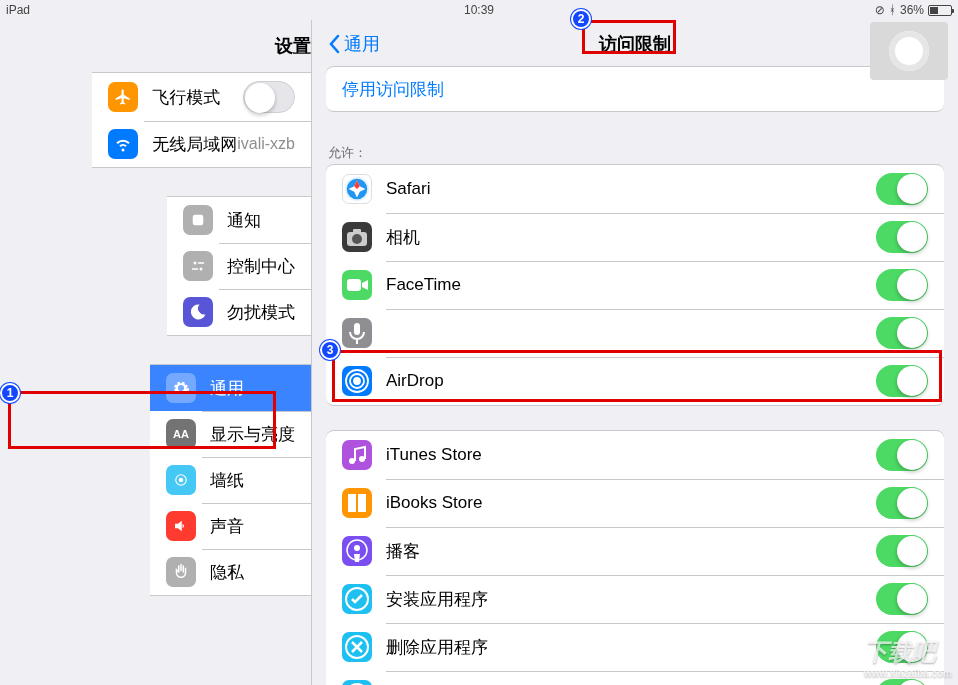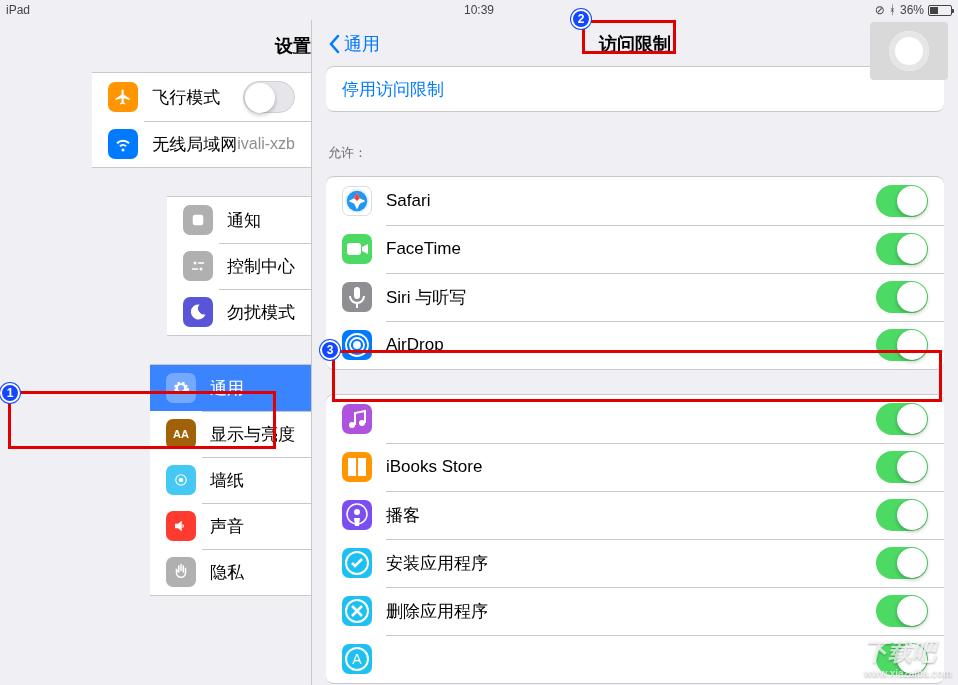--- a/index.html
+++ b/index.html
@@ -20,21 +20,21 @@
 .row.selected { background: #3a85ff; color: #fff; }
 .row.selected .sb-icon { background: rgba(255,255,255,0.35); }
 .sb-icon { width: 30px; height: 30px; border-radius: 7px; display: flex; align-items: center; justify-content: center; flex-shrink: 0; margin-right: 14px; color: #fff; font-size: 15px; }
 .sb-icon svg { width: 18px; height: 18px; }
 .row-label { font-size: 17px; flex: 1; }
 .row-detail { color: #8e8e93; font-size: 16px; margin-left: auto; }
 .content { flex: 1; background: #efeff4; overflow: auto; }
 .nav { display: flex; align-items: center; padding: 10px 16px 8px; position: relative; height: 46px; }
 .nav-back { color: #007aff; font-size: 18px; display: flex; align-items: center; gap: 4px; cursor: pointer; }
 .nav-title { position: absolute; left: 50%; transform: translateX(-50%); font-size: 18px; font-weight: 600; }
-.section-header { padding: 8px 16px 14px; font-size: 13px; color: #6d6d72; }
+.section-header { padding: 8px 16px 2px; font-size: 13px; color: #6d6d72; }
 .content .group { margin: 0 14px 24px; border-radius: 8px; border-left: none; border-right: none; }
 .content .row + .row::before { left: 60px; }
 .content .row.link { color: #007aff; }
 .app-icon { width: 30px; height: 30px; border-radius: 7px; margin-right: 14px; display: flex; align-items: center; justify-content: center; color: #fff; flex-shrink: 0; }
 .toggle { width: 52px; height: 32px; border-radius: 16px; position: relative; margin-left: auto; }
 .toggle.on { background: #4cd964; }
 .toggle.off { background: #e5e5ea; border: 1px solid #d0d0d5; }
 .toggle .knob { position: absolute; top: 1px; width: 30px; height: 30px; background: #fff; border-radius: 50%; box-shadow: 0 2px 4px rgba(0,0,0,.25); }
 .toggle.on .knob { right: 1px; }
 .toggle.off .knob { left: 1px; }
@@ -126,21 +126,21 @@
     <div class="group">
       <div class="row selected">
         <div class="sb-icon" style="background:rgba(255,255,255,.3)">
             <svg viewBox="0 0 24 24" fill="white">
               <path d="M12 8a4 4 0 1 0 0 8 4 4 0 0 0 0-8zm9 4l2 1-1 3-2-.5a8 8 0 0 1-1.5 1.5l.5 2-3 1-1-2h-2l-1 2-3-1 .5-2A8 8 0 0 1 6 16l-2 .5-1-3 2-1v-1l-2-1 1-3 2 .5A8 8 0 0 1 7.5 6.5L7 4.5l3-1 1 2h2l1-2 3 1-.5 2A8 8 0 0 1 18 8l2-.5 1 3-2 1v1z"></path>
             </svg>
           </div>
         <span class="row-label">通用</span>
       </div>
       <div class="row">
-        <div class="sb-icon" style="background:#a16207;font-size:11px;font-weight:bold">AA</div>
+        <div class="sb-icon" style="background:#737373;font-size:11px;font-weight:bold">AA</div>
         <span class="row-label">显示与亮度</span>
       </div>
       <div class="row">
         <div class="sb-icon" style="background:#46c8f5">
             <svg viewBox="0 0 24 24" fill="white">
               <circle cx="12" cy="12" r="3"></circle>
               <circle cx="12" cy="12" r="7" fill="none" stroke="white" stroke-width="1.5"></circle>
             </svg>
           </div>
         <span class="row-label">墙纸</span>
@@ -191,39 +191,51 @@
               <path d="M15 6l3 6 6 3-6 3-3 6-3-6-6-3 6-3z" fill="#fff"></path>
               <path d="M15 6l3 6-3 3-3-3z" fill="#ff3b30"></path>
             </svg>
           </div>
           <span class="row-label">Safari</span>
           <div class="toggle on">
             <div class="knob"></div>
           </div>
         </div>
         <div class="row">
+          <div class="app-icon" style="background:#3a3a3a;">
+            <svg viewBox="0 0 30 30" fill="#ccc">
+              <rect x="5" y="10" width="20" height="14" rx="3"></rect>
+              <circle cx="15" cy="17" r="5" fill="#555"></circle>
+              <rect x="11" y="7" width="8" height="4" rx="1"></rect>
+            </svg>
+          </div>
+          <span class="row-label">相机</span>
+          <div class="toggle on">
+            <div class="knob"></div>
+          </div>
+        </div>
+        <div class="row">
           <div class="app-icon" style="background:#4cd964;">
             <svg viewBox="0 0 30 30" fill="white">
               <rect x="5" y="9" width="14" height="12" rx="3"></rect>
               <path d="M20 13l6-3v10l-6-3z"></path>
             </svg>
           </div>
           <span class="row-label">FaceTime</span>
           <div class="toggle on">
             <div class="knob"></div>
           </div>
         </div>
         <div class="row">
           <div class="app-icon" style="background:#8e8e93;">
             <svg viewBox="0 0 30 30" fill="white">
               <rect x="12" y="5" width="6" height="12" rx="3"></rect>
               <path d="M8 14a7 7 0 0 0 14 0M15 21v5" stroke="white" stroke-width="2" fill="none"></path>
             </svg>
           </div>
-          <span class="row-label">Siri 与听写</span>
           <div class="toggle on">
             <div class="knob"></div>
           </div>
         </div>
         <div class="row">
           <div class="app-icon" style="background:#007aff;">
             <svg viewBox="0 0 30 30" fill="none" stroke="white" stroke-width="1.8">
               <circle cx="15" cy="15" r="3" fill="white"></circle>
               <circle cx="15" cy="15" r="7"></circle>
               <circle cx="15" cy="15" r="11"></circle>
@@ -238,20 +250,21 @@
 
     <div class="group" id="store-group">
         <div class="row">
           <div class="app-icon" style="background:#af52de;">
             <svg viewBox="0 0 30 30" fill="white">
               <circle cx="10" cy="21" r="3"></circle>
               <circle cx="20" cy="19" r="3"></circle>
               <path d="M13 21V9l10-2v12" stroke="white" stroke-width="2" fill="none"></path>
             </svg>
           </div>
+          <span class="row-label">iTunes Store</span>
           <div class="toggle on">
             <div class="knob"></div>
           </div>
         </div>
         <div class="row">
           <div class="app-icon" style="background:#ff9500;">
             <svg viewBox="0 0 30 30" fill="white">
               <path d="M6 6h8v18H6zM16 6h8v18h-8z"></path>
             </svg>
           </div>

